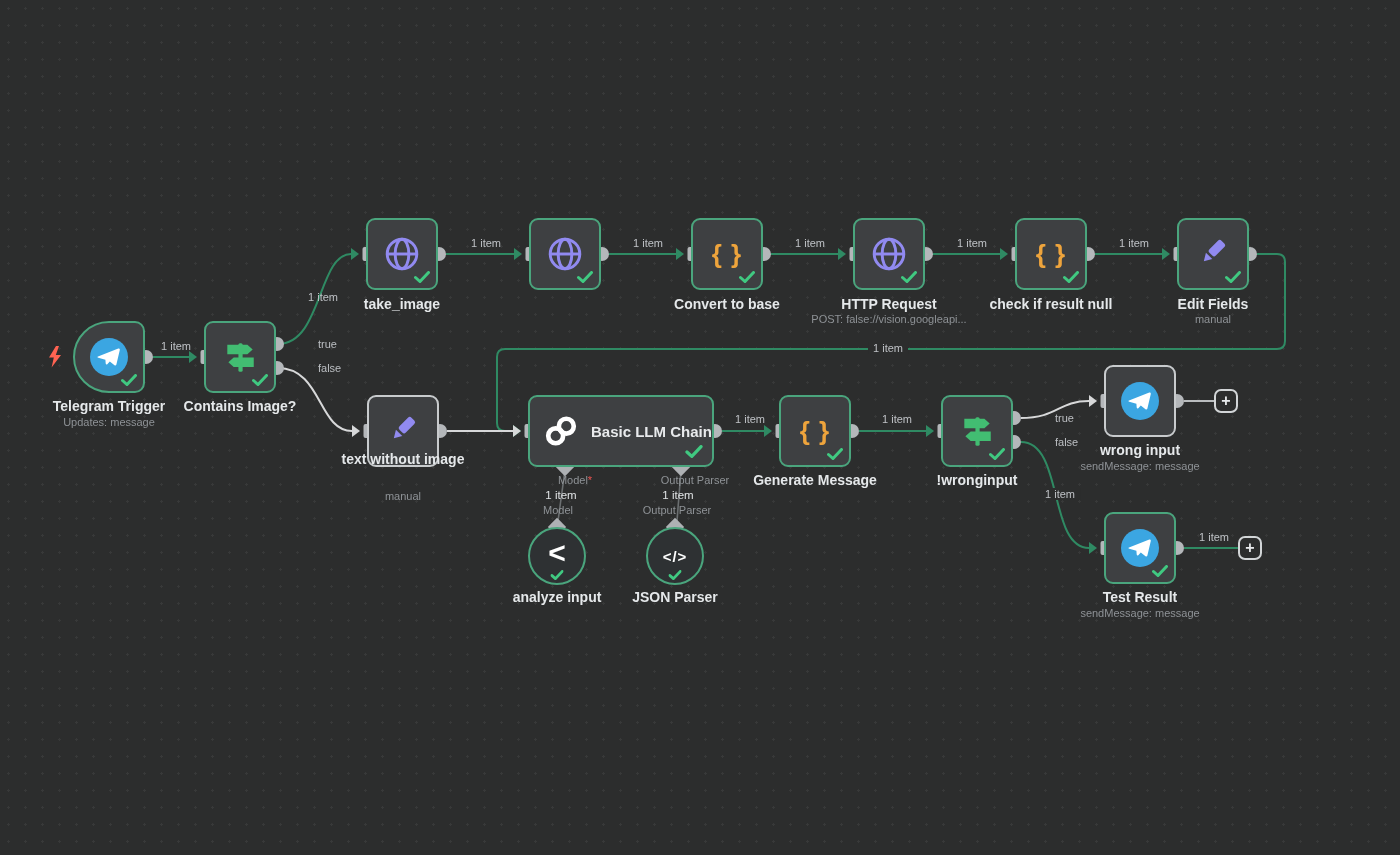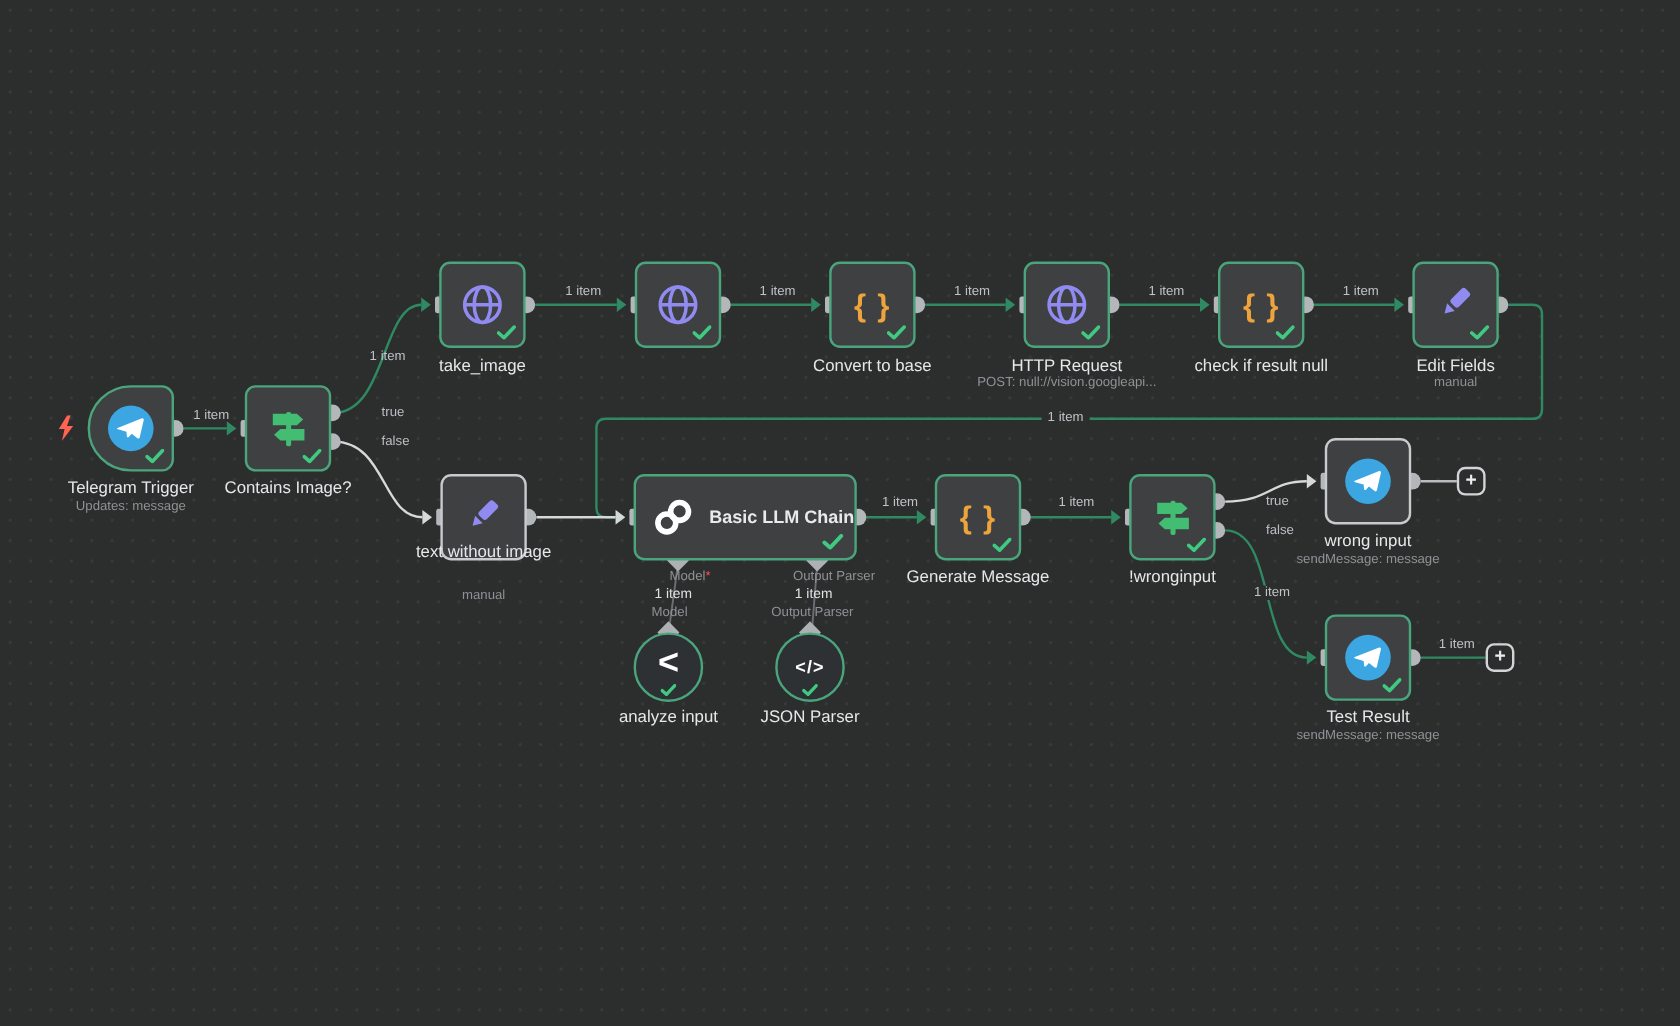--- a/index.html
+++ b/index.html
@@ -19,21 +19,21 @@
   .box.round{width:58px;height:58px;border-radius:50%;background:#2e3133;}
   .icon-center{position:absolute;inset:0;display:flex;align-items:center;justify-content:center;}
   .wide .icon-center{position:static;inset:auto;flex:0 0 auto;}
   .check{position:absolute;right:6px;bottom:5px;}
   .round-check{position:absolute;left:50%;transform:translateX(-50%);bottom:3px;}
   .wide-check{position:absolute;right:9px;bottom:7px;}
   .braces{font-size:26px;font-weight:700;color:#eea43c;letter-spacing:1px;}
   .code{font-size:15px;font-weight:700;color:#fff;letter-spacing:1px;}
   .chev{font-size:30px;font-weight:800;color:#fff;line-height:1;padding-bottom:6px;}
   .llm-title{font-size:15px;font-weight:600;color:#e8eaec;white-space:nowrap;}
-  .nlabel{position:absolute;transform:translateX(-50%);font-size:14px;font-weight:400;color:#e5e8ea;white-space:nowrap;text-align:center;z-index:2;}
+  .nlabel{position:absolute;transform:translateX(-50%);font-size:14px;font-weight:700;color:#e5e8ea;white-space:nowrap;text-align:center;z-index:2;}
   .nlabel.wrap{white-space:normal;width:190px;line-height:1.2;}
   .nsub{position:absolute;transform:translateX(-50%);font-size:11px;color:#8e9296;white-space:nowrap;text-align:center;z-index:2;}
   .wlabel{position:absolute;transform:translateX(-50%);font-size:11px;color:#bfc2c6;white-space:nowrap;z-index:2;}
   .wlabel.bg{background:#2c2d2d;padding:0 5px;}
   .wlabel.bright{color:#e0e3e5;font-size:11.5px;}
   .plabel{position:absolute;font-size:11px;color:#bcbfc3;z-index:2;white-space:nowrap;padding-left:28px;}
   .req{color:#ef5350;}
   .plus{position:absolute;width:24px;height:24px;border:2px solid #d2d5d7;border-radius:7px;color:#e9ebed;display:flex;align-items:center;justify-content:center;font-size:16px;font-weight:700;box-sizing:border-box;background:#2c2d2d;z-index:2;}
 </style>
 </head>
@@ -246,21 +246,21 @@
             <ellipse cx="18" cy="18" rx="6.5" ry="14"></ellipse>
             <line x1="4" y1="18" x2="32" y2="18"></line>
           </svg>
       </div>
       <svg class="check" width="16" height="12" viewBox="0 0 16 12">
           <polyline points="1.5,6.5 6,10.5 14.5,1.5" stroke="#40c981" stroke-width="3" fill="none" stroke-linecap="round"></polyline>
         </svg>
     </div>
   </div>
   <div class="nlabel" style="left:889px;top:296px">HTTP Request</div>
-  <div class="nsub" style="left:889px;top:313px">POST: null://vision.googleapi...</div>
+  <div class="nsub" style="left:889px;top:313px">POST: false://vision.googleapi...</div>
 
   <div class="node" style="left:1015px;top:218px">
     <div class="box">
       <div class="icon-center braces">{ }</div>
       <svg class="check" width="16" height="12" viewBox="0 0 16 12">
           <polyline points="1.5,6.5 6,10.5 14.5,1.5" stroke="#40c981" stroke-width="3" fill="none" stroke-linecap="round"></polyline>
         </svg>
     </div>
   </div>
   <div class="nlabel" style="left:1051px;top:296px">check if result null</div>

